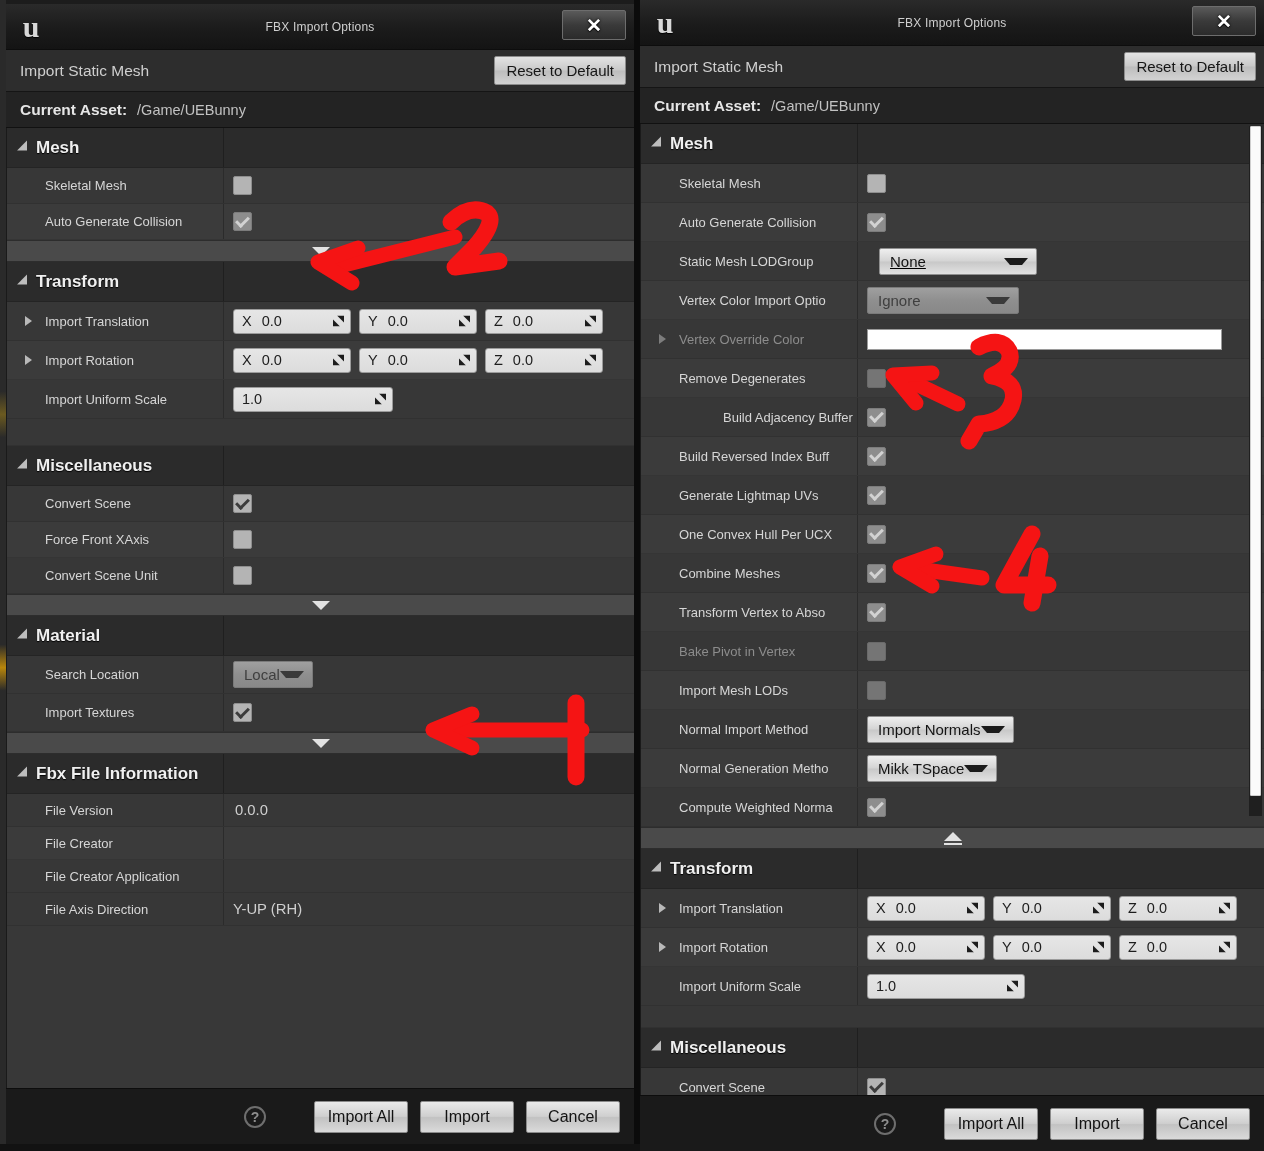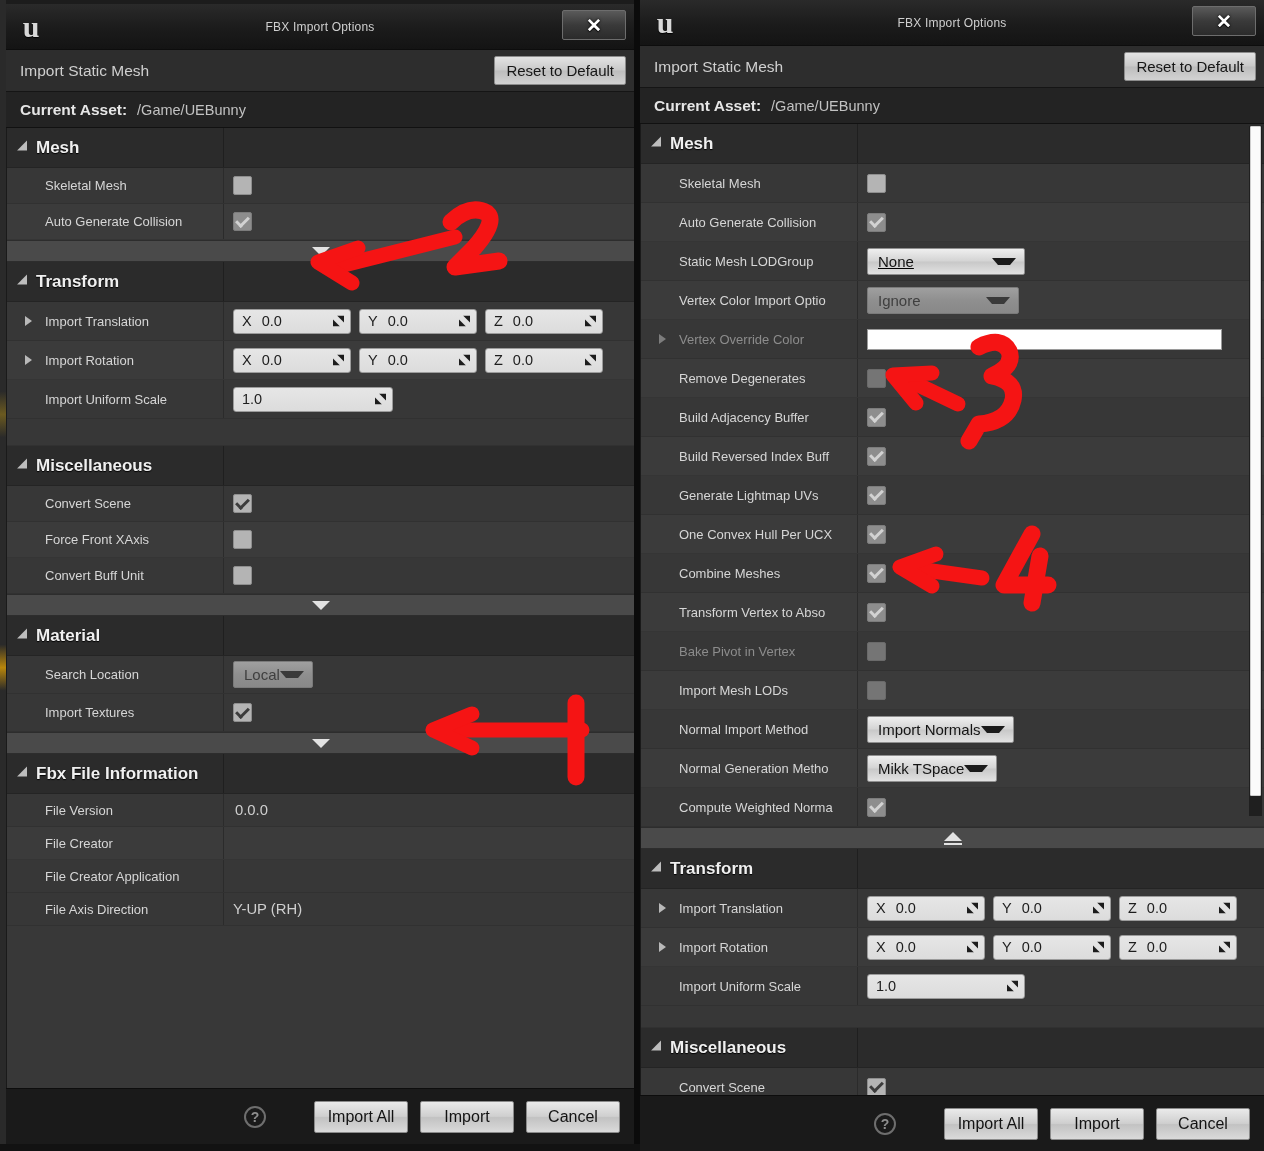--- a/index.html
+++ b/index.html
@@ -484,21 +484,21 @@
             </div>
           </div>
           <div class="row alt" style="height: 36px;">
             <div class="lbl" style="width: 216px;">Force Front XAxis</div>
             <div class="colline" style="left: 216px;"></div>
             <div class="valcell" style="left: 226px;">
               <div class="cb off"></div>
             </div>
           </div>
           <div class="row base" style="height: 36px;">
-            <div class="lbl" style="width: 216px;">Convert Buff Unit</div>
+            <div class="lbl" style="width: 216px;">Convert Scene Unit</div>
             <div class="colline" style="left: 216px;"></div>
             <div class="valcell" style="left: 226px;">
               <div class="cb off"></div>
             </div>
           </div>
           <div class="splitbar">
             <div class="ar-down"></div>
           </div>
           <div class="cat-header">
             <div class="tri"></div>
@@ -604,21 +604,21 @@
           <div class="row alt" style="height: 39px;">
             <div class="lbl" style="width: 216px;">Auto Generate Collision</div>
             <div class="colline" style="left: 216px;"></div>
             <div class="valcell" style="left: 226px;">
               <div class="cb on disabled"></div>
             </div>
           </div>
           <div class="row base" style="height: 39px;">
             <div class="lbl" style="width: 216px;">Static Mesh LODGroup</div>
             <div class="colline" style="left: 216px;"></div>
-            <div class="valcell" style="left: 226px; text-decoration: underline;">
+            <div class="valcell" style="left: 238px; text-decoration: underline;">
               <div class="combo" style="min-width: 158px;">
                 <span>None</span>
                 <div class="caret"></div>
               </div>
             </div>
           </div>
           <div class="row alt" style="height: 39px;">
             <div class="lbl" style="width: 216px;">Vertex Color Import Optio</div>
             <div class="colline" style="left: 216px;"></div>
             <div class="valcell" style="left: 226px;">
@@ -637,21 +637,21 @@
             </div>
           </div>
           <div class="row alt" style="height: 39px;">
             <div class="lbl" style="width: 216px;">Remove Degenerates</div>
             <div class="colline" style="left: 216px;"></div>
             <div class="valcell" style="left: 226px;">
               <div class="cb off disabled dimoff"></div>
             </div>
           </div>
           <div class="row base" style="height: 39px;">
-            <div class="lbl" style="width: 216px;">Build Adjacency Buffer</div>
+            <div class="lbl" style="width: 216px; margin-left: 44px;">Build Adjacency Buffer</div>
             <div class="colline" style="left: 216px;"></div>
             <div class="valcell" style="left: 226px;">
               <div class="cb on disabled"></div>
             </div>
           </div>
           <div class="row alt" style="height: 39px;">
             <div class="lbl" style="width: 216px;">Build Reversed Index Buff</div>
             <div class="colline" style="left: 216px;"></div>
             <div class="valcell" style="left: 226px;">
               <div class="cb on disabled"></div>

